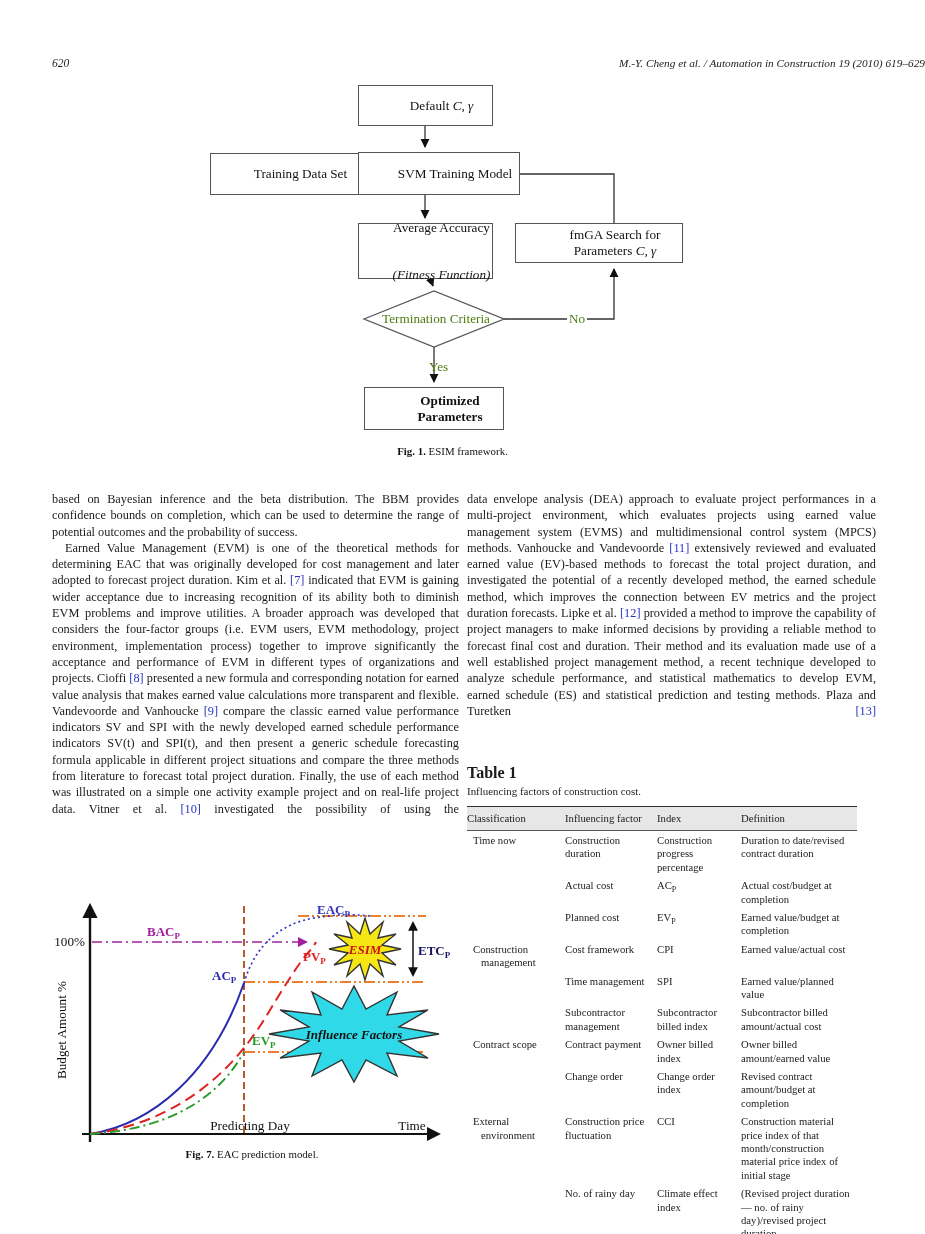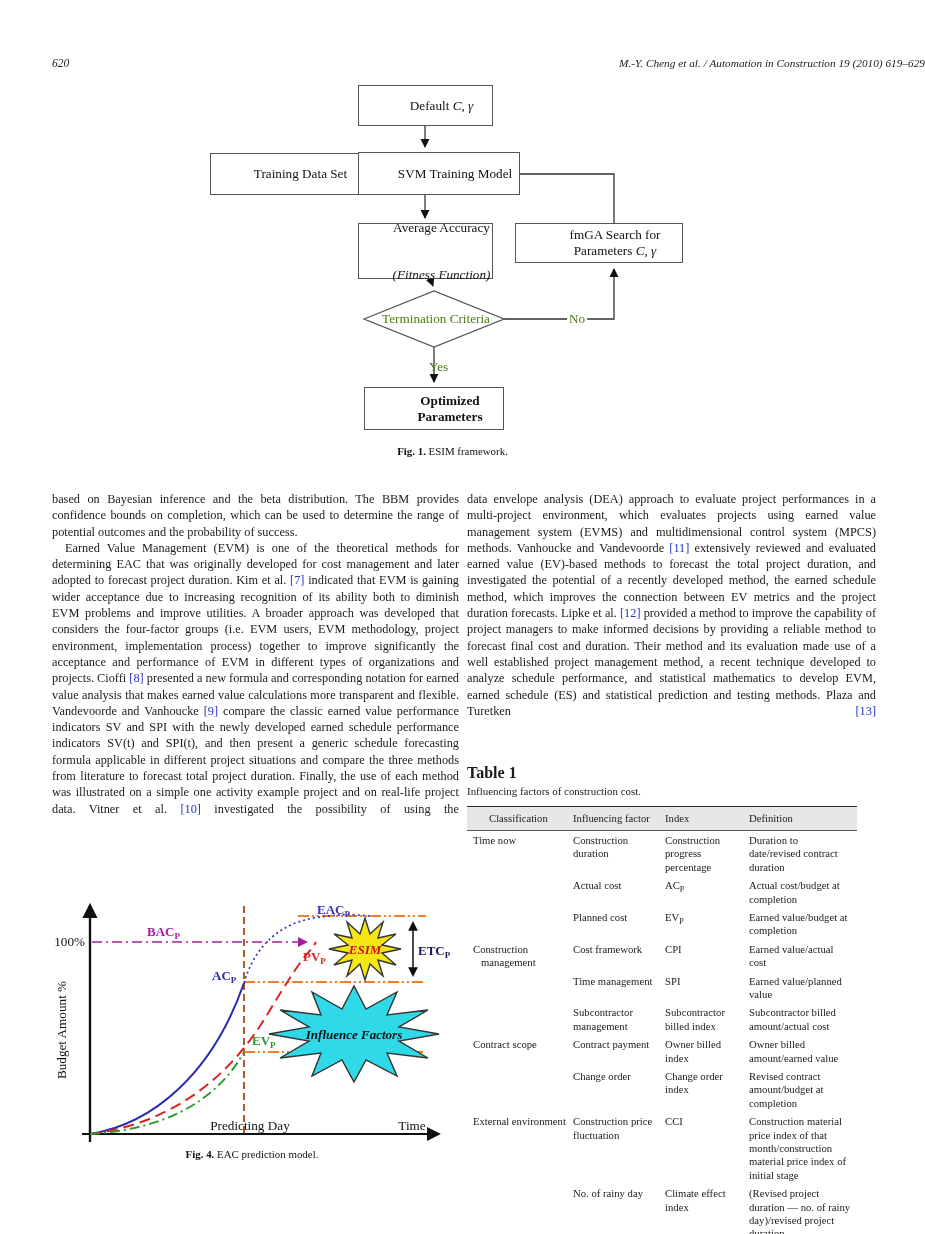--- a/index.html
+++ b/index.html
@@ -28,21 +28,21 @@
 
   
   .tablewrap{position:absolute;left:467px;top:764px;width:390px;}
   .tlabel{font-weight:bold;font-size:16px;margin:0 0 3px 0;}
   .tcaption{font-size:10.9px;margin:1px 0 9px 0;color:#222;}
   table.t1{border-collapse:collapse;width:100%;font-size:10.7px;line-height:13.4px;
            border-top:1.6px solid #2e2e2e;border-bottom:1.6px solid #2e2e2e;color:#1b1b1b;}
   table.t1 th{background:#e7e7e7;text-align:left;font-weight:normal;vertical-align:top;
               padding:5px 6px 5px 0;border-bottom:1px solid #555;}
   table.t1 td{vertical-align:top;padding:2.5px 6px 2.5px 0;}
-  table.t1 .c0{width:78px;padding-left:22px;}
+  table.t1 .c0{width:78px;padding-left:0;}
   table.t1 td.c0{padding-left:14px;text-indent:-8px;}
   table.t1 .c1{width:86px;}
   table.t1 .c2{width:78px;}
   sub{font-size:8px;}
 
   
   .fig2{position:absolute;left:52px;top:890px;width:400px;height:252px;}
   .fig2cap{position:absolute;left:52px;top:1148px;width:400px;text-align:center;font-size:10.9px;color:#111;}
   .f2t{font-family:"Liberation Serif","DejaVu Serif",serif;font-size:13.2px;fill:#111;}
   .f2lab{font-family:"Liberation Serif","DejaVu Serif",serif;font-size:13px;font-weight:bold;}
@@ -230,16 +230,16 @@
       <text class="f2lab" x="200" y="155" fill="#2a9a2a"><tspan>EV</tspan><tspan class="subsc" dy="3">P</tspan></text>
       <text class="f2lab" x="366" y="65" font-size="13.5" fill="#16165e"><tspan>ETC</tspan><tspan class="subsc" dy="3">P</tspan></text>
 
       <text class="f2t" x="33" y="56" text-anchor="end">100%</text>
       <text class="f2t" x="14" y="140" text-anchor="middle" transform="rotate(-90 14 140)">Budget Amount %</text>
       <text class="f2t" x="198" y="240" text-anchor="middle">Predicting Day</text>
       <text class="f2t" x="360" y="240" text-anchor="middle">Time</text>
     </svg>
   </div>
   <div class="fig2cap">
-    <span class="capb">Fig. 4.</span><span> EAC prediction model.</span>
+    <span class="capb">Fig. 7.</span><span> EAC prediction model.</span>
   </div>
 
 </div>
 
 </body></html>

